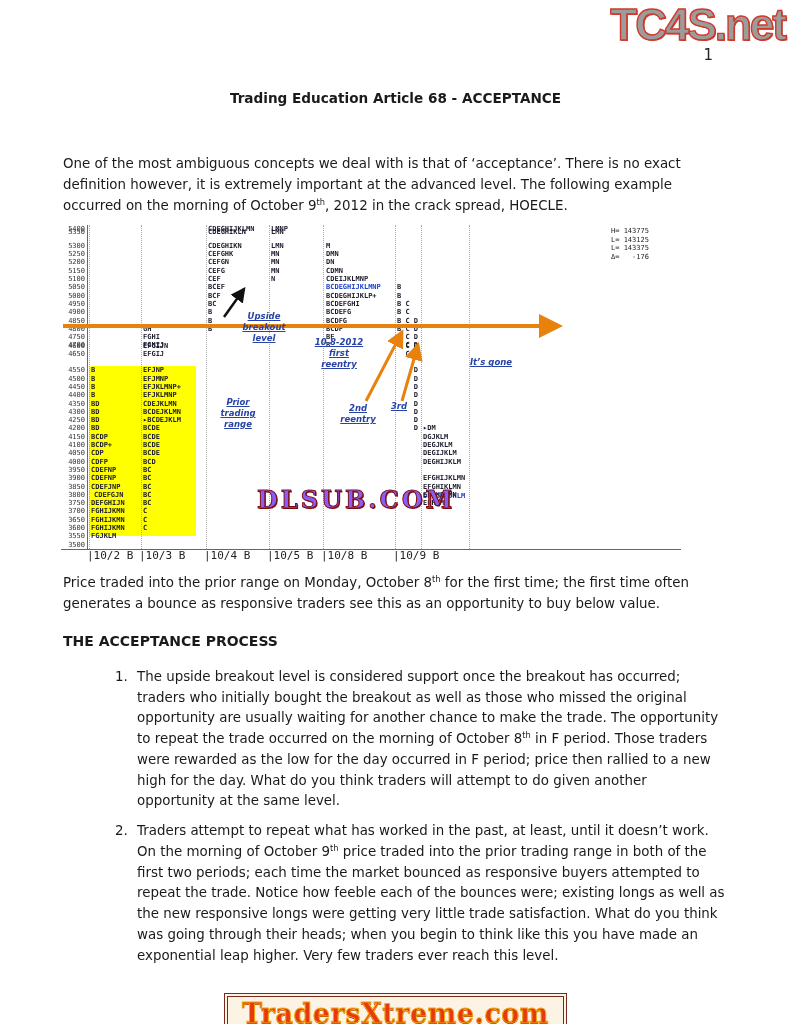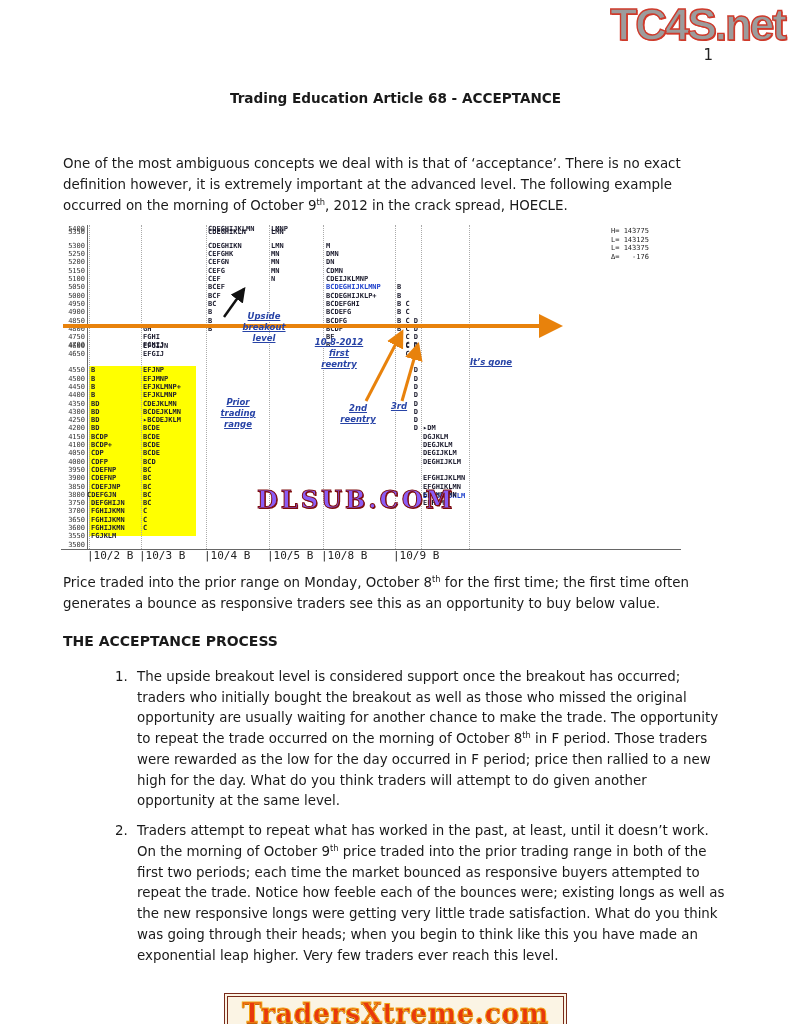--- a/index.html
+++ b/index.html
@@ -266,21 +266,21 @@
           <span class="tpo-cell" style="left: 362px;">EFGHIJKLMN</span>
         </div>
         <div class="tpo-row" style="top: 257.3px;">
           <span class="tpo-price">3850</span>
           <span class="tpo-cell" style="left: 30px;">CDEFJNP</span>
           <span class="tpo-cell" style="left: 82px;">BC</span>
           <span class="tpo-cell" style="left: 362px;">EFGHIKLMN</span>
         </div>
         <div class="tpo-row" style="top: 265.6px;">
           <span class="tpo-price">3800</span>
-          <span class="tpo-cell" style="left: 26px;">CDEFGJN</span>
+          <span class="tpo-cell" style="left: 33px;">CDEFGJN</span>
           <span class="tpo-cell" style="left: 82px;">BC</span>
           <span class="tpo-cell" style="left: 362px;">EFGHIJMN</span>
         </div>
         <div class="tpo-row" style="top: 273.9px;">
           <span class="tpo-price">3750</span>
           <span class="tpo-cell" style="left: 30px;">DEFGHIJN</span>
           <span class="tpo-cell" style="left: 82px;">BC</span>
           <span class="tpo-cell" style="left: 362px;">EFHIMN</span>
         </div>
         <div class="tpo-row" style="top: 282.2px;">

